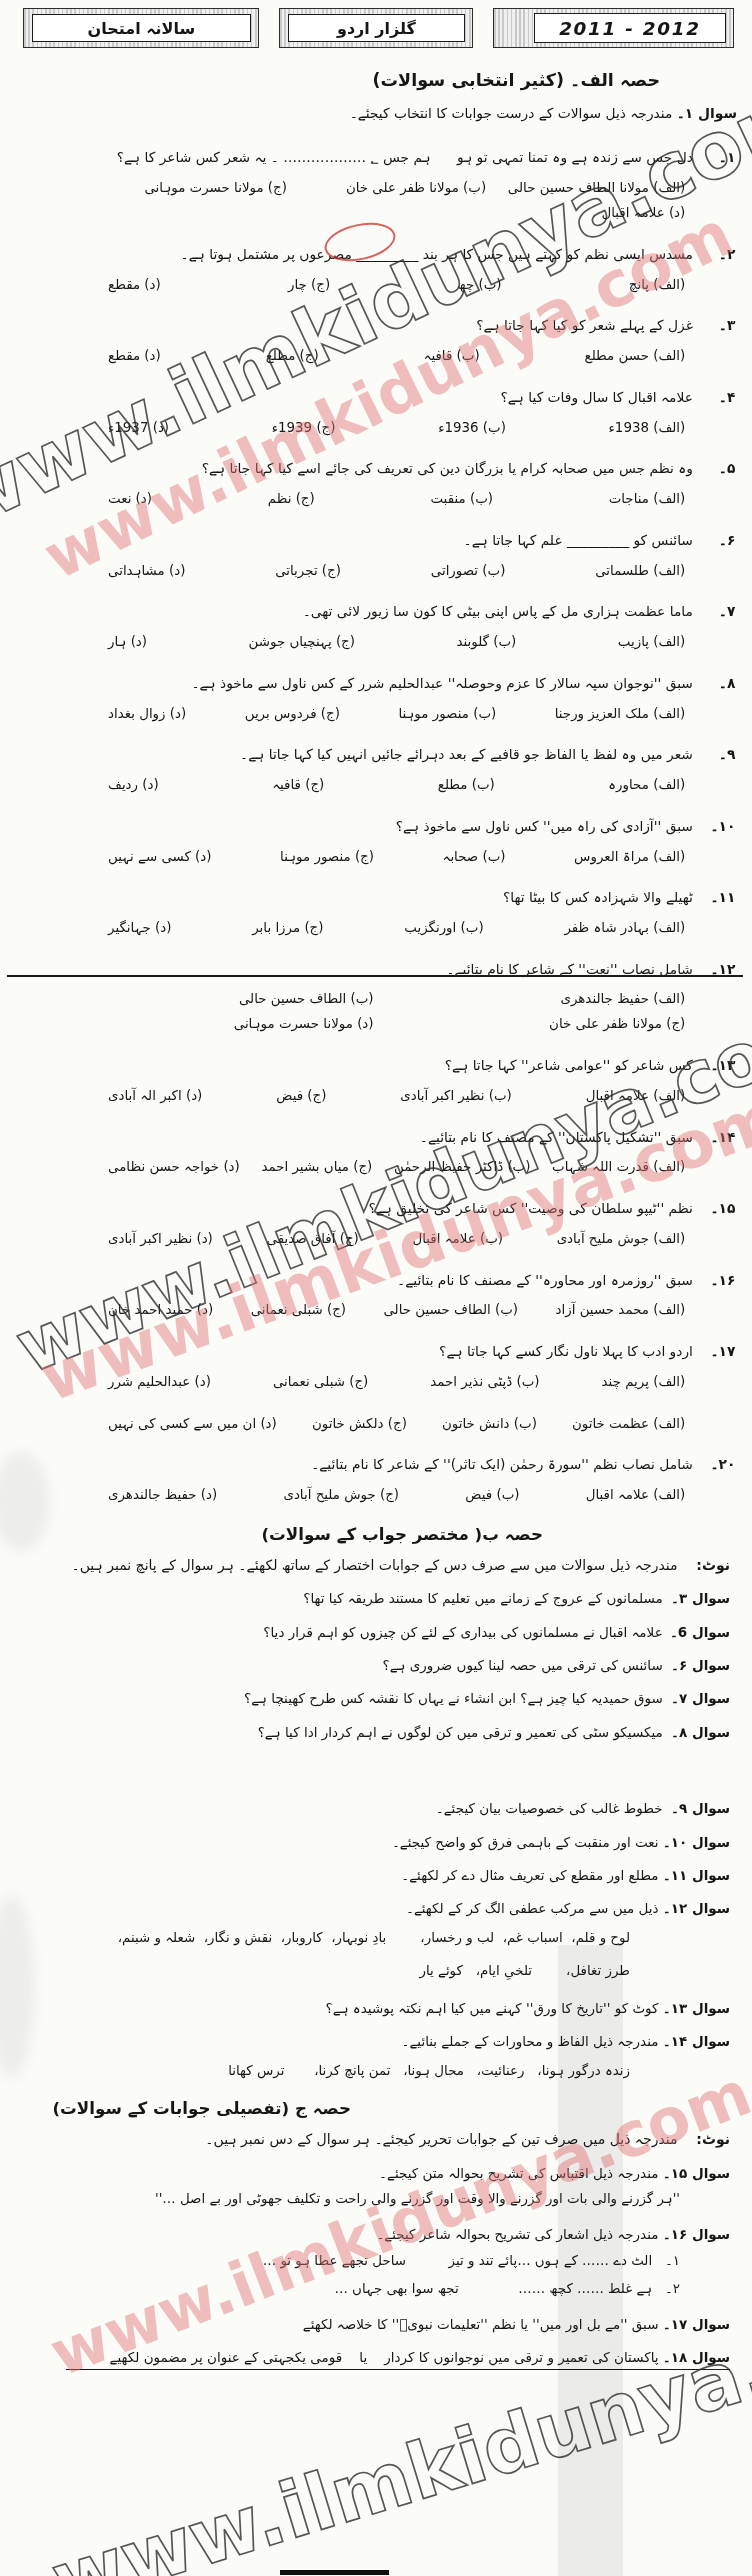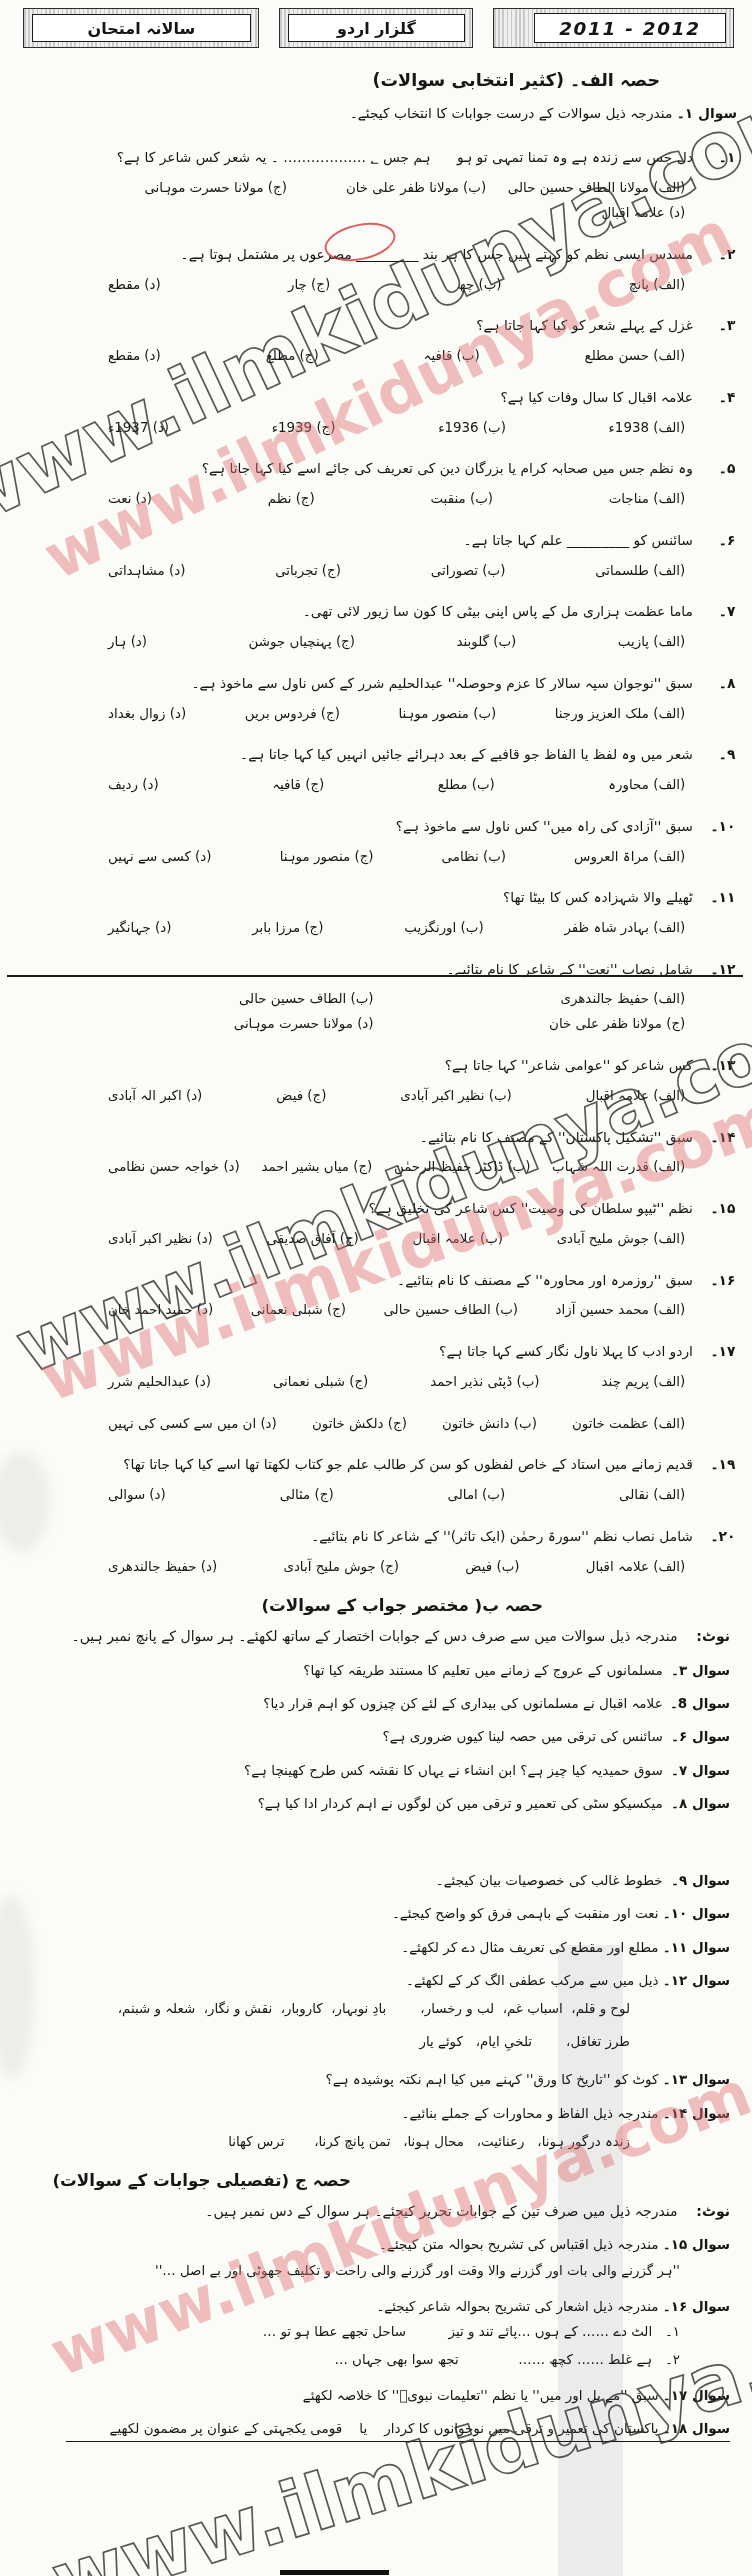--- a/index.html
+++ b/index.html
@@ -220,21 +220,21 @@
           </div>
         </div>
         <div class="mcq">
           <div class="stem">
             <span class="qnum">۱۰۔</span>
             <span class="qtext">سبق ''آزادی کی راہ میں'' کس ناول سے ماخوذ ہے؟</span>
           </div>
           <div class="opts">
 
           <span class="opt">(الف) مراۃ العروس</span>
-            <span class="opt">(ب) نظامی</span>
+            <span class="opt">(ب) صحابہ</span>
             <span class="opt">(ج) منصور موہنا</span>
             <span class="opt">(د) کسی سے نہیں</span>
           </div>
         </div>
         <div class="mcq">
           <div class="stem">
             <span class="qnum">۱۱۔</span>
             <span class="qtext">ٹھیلے والا شہزادہ کس کا بیٹا تھا؟</span>
           </div>
           <div class="opts">
@@ -323,33 +323,20 @@
             <span class="opt">(د) عبدالحلیم شرر</span>
           </div>
         </div>
         <div class="mcq">
           <div class="opts">
 
           <span class="opt">(الف) عظمت خاتون</span>
             <span class="opt">(ب) دانش خاتون</span>
             <span class="opt">(ج) دلکش خاتون</span>
             <span class="opt">(د) ان میں سے کسی کی نہیں</span>
-          </div>
-        </div>
-        <div class="mcq">
-          <div class="stem">
-            <span class="qnum">۱۹۔</span>
-            <span class="qtext">قدیم زمانے میں استاد کے خاص لفظوں کو سن کر طالب علم جو کتاب لکھتا تھا اسے کیا کہا جاتا تھا؟</span>
-          </div>
-          <div class="opts">
-
-          <span class="opt">(الف) نقالی</span>
-            <span class="opt">(ب) امالی</span>
-            <span class="opt">(ج) مثالی</span>
-            <span class="opt">(د) سوالی</span>
           </div>
         </div>
         <div class="mcq">
           <div class="stem">
             <span class="qnum">۲۰۔</span>
             <span class="qtext">شامل نصاب نظم ''سورۃ رحمٰن (ایک تاثر)'' کے شاعر کا نام بتائیے۔</span>
           </div>
           <div class="opts">
 
           <span class="opt">(الف) علامہ اقبال</span>
@@ -371,21 +358,21 @@
 
         <div class="bq">
           <div class="line">
             <span class="bnum">سوال ۳۔</span>
             <span>مسلمانوں کے عروج کے زمانے میں تعلیم کا مستند طریقہ کیا تھا؟</span>
           </div>
 
         </div>
         <div class="bq">
           <div class="line">
-            <span class="bnum">سوال 8۔</span>
+            <span class="bnum">سوال 6۔</span>
             <span>علامہ اقبال نے مسلمانوں کی بیداری کے لئے کن چیزوں کو اہم قرار دیا؟</span>
           </div>
 
         </div>
         <div class="bq">
           <div class="line">
             <span class="bnum">سوال ۶۔</span>
             <span>سائنس کی ترقی میں حصہ لینا کیوں ضروری ہے؟</span>
           </div>
 

